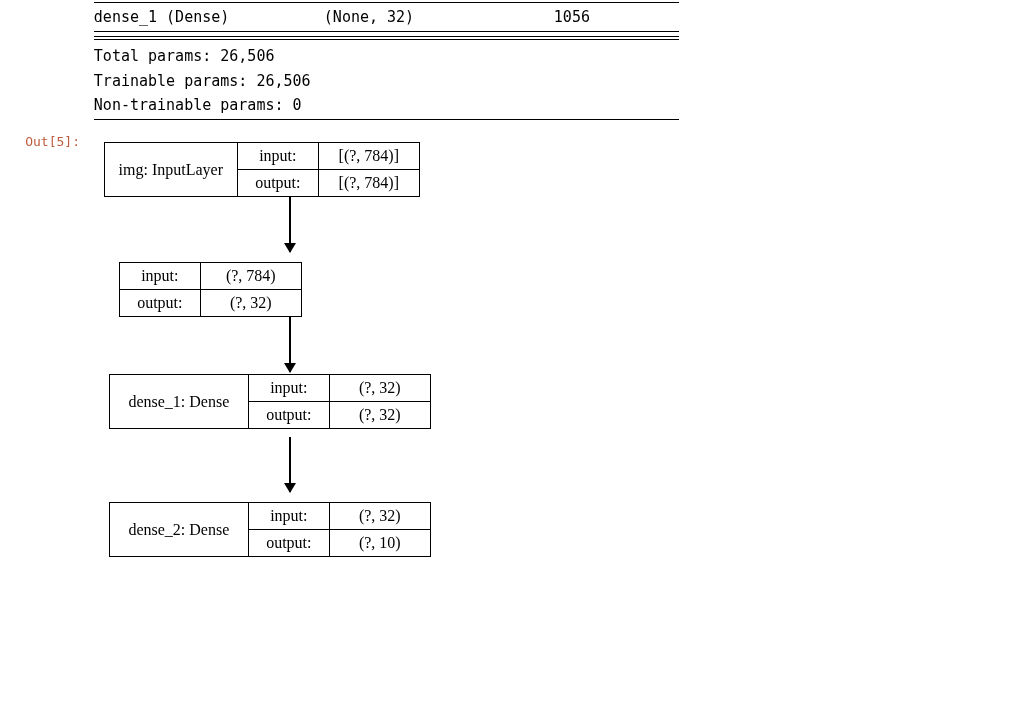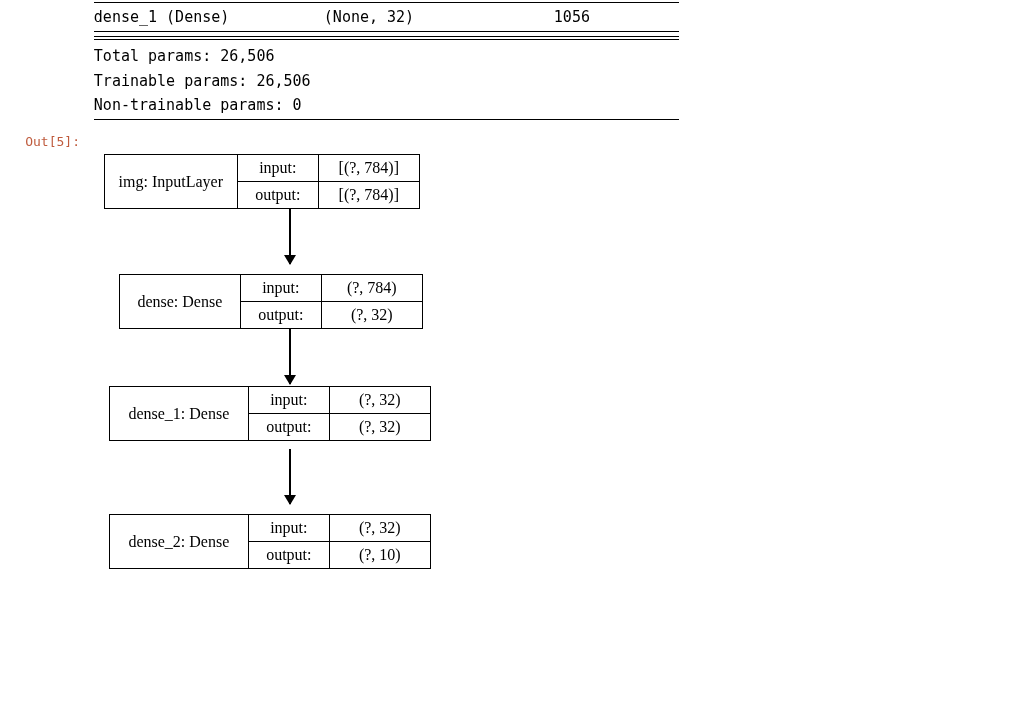--- a/index.html
+++ b/index.html
@@ -57,21 +57,21 @@
     width: 585px;
     display: flex;
   }
   .row-line > span:nth-child(1) { width: 230px; }
   .row-line > span:nth-child(2) { width: 230px; }
   .row-line > span:nth-child(3) { width: 120px; }
 
   
   .diagram {
     position: relative;
-    margin-top: 20px;
+    margin-top: 8px;
     font-family: "Times New Roman", Times, serif;
     font-size: 16px;
   }
   .layer-box {
     position: absolute;
     display: flex;
     align-items: stretch;
     border: 1.5px solid #000;
     background: #fff;
   }
@@ -157,21 +157,20 @@
             </div>
             <div class="io-row">
               <div class="io-label">output:</div>
               <div class="io-val">[(?, 784)]</div>
             </div>
           </div>
         </div>
         <div class="arrow" style="left:195px; top:55px; height:55px;"></div>
 
         <div class="layer-box" style="left:25px; top:120px;">
-          <div class="layer-name" style="width:100px;">dense: Dense</div>
           <div class="io-table">
             <div class="io-row">
               <div class="io-label">input:</div>
               <div class="io-val">(?, 784)</div>
             </div>
             <div class="io-row">
               <div class="io-label">output:</div>
               <div class="io-val">(?, 32)</div>
             </div>
           </div>

